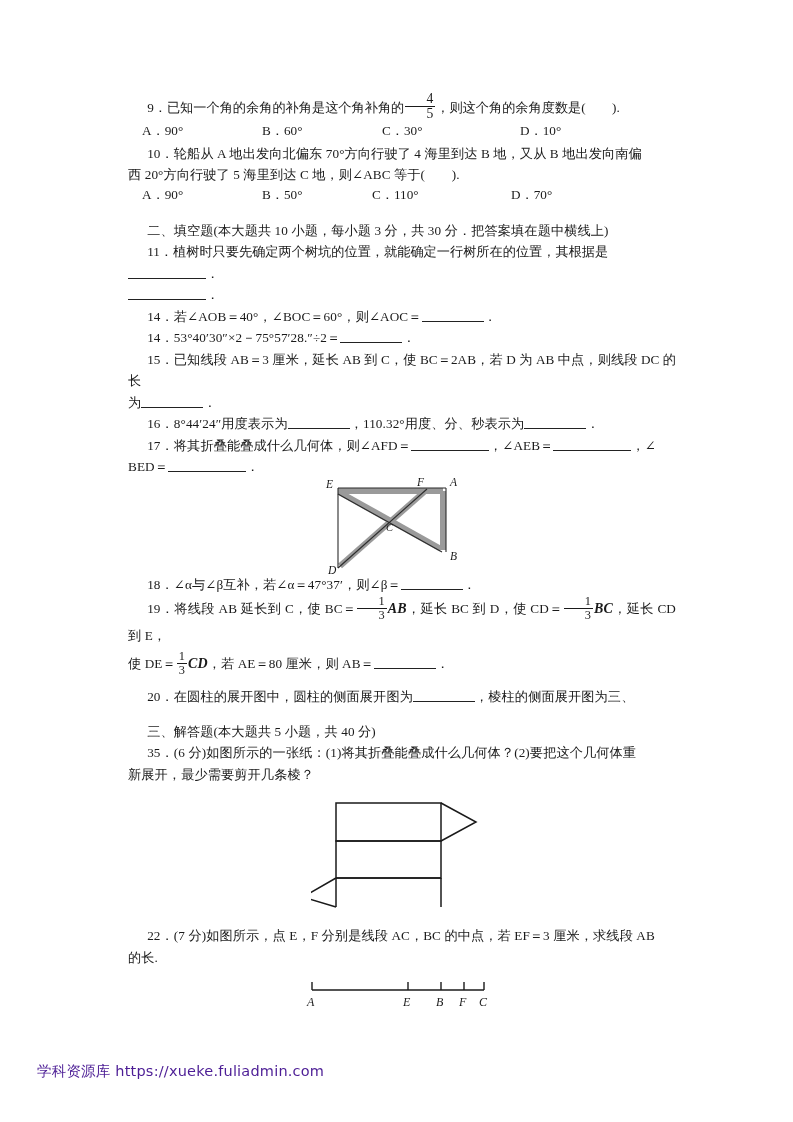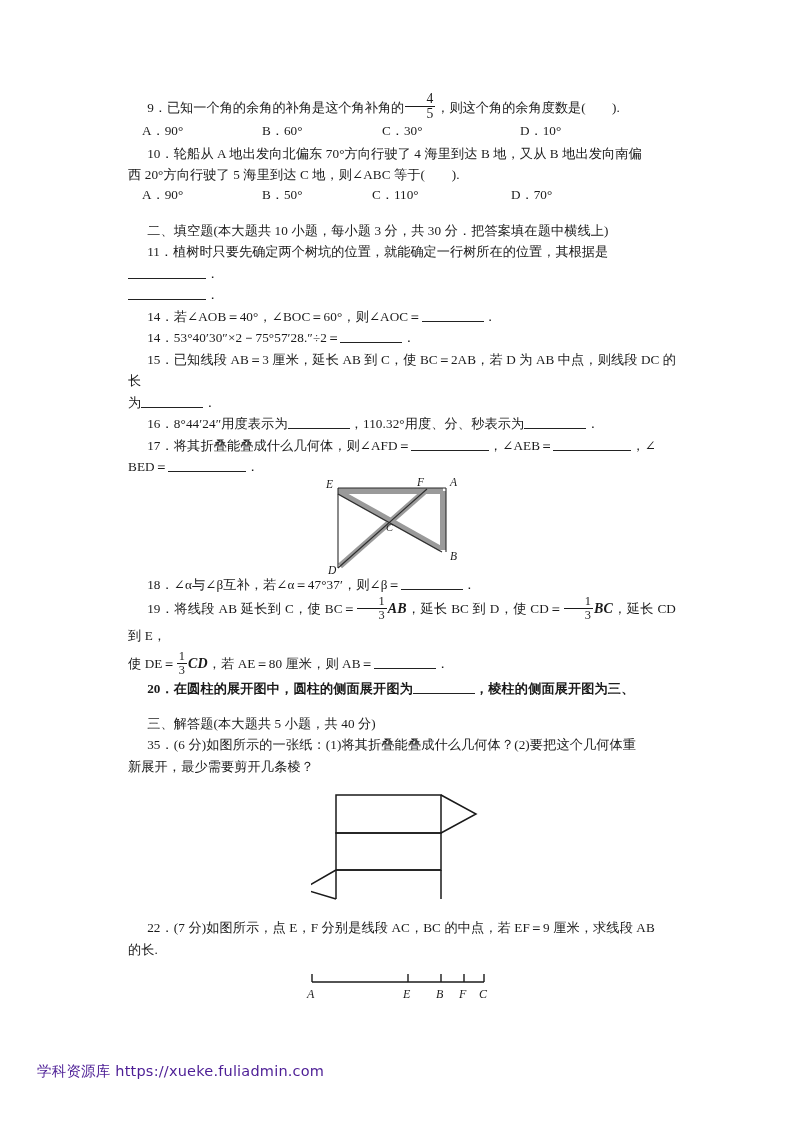--- a/index.html
+++ b/index.html
@@ -220,21 +220,21 @@
     <span class="nb">18．</span><span>∠α与∠β互补，若∠α＝47°37′，则∠β＝</span><span class="blank b-md"></span><span>．</span>
   </div>
 
   <div class="line indent" style="line-height:27px;">
     <span class="nb">19．</span><span>将线段 AB 延长到 C，使 BC＝</span><span class="frac"><span class="num">1</span><span class="den">3</span></span><span class="bold-it">AB</span><span>，延长 BC 到 D，使 CD＝</span><span class="frac"><span class="num">1</span><span class="den">3</span></span><span class="bold-it">BC</span><span>，延长 CD 到 E，</span>
   </div>
   <div class="line" style="line-height:29px;">
     <span>使 DE＝</span><span class="frac"><span class="num">1</span><span class="den">3</span></span><span class="bold-it">CD</span><span>，若 AE＝80 厘米，则 AB＝</span><span class="blank b-md"></span><span>．</span>
   </div>
 
-  <div class="line indent" style="margin-top:0;font-weight:bold;">
+  <div class="line indent" style="margin-top:8px;">
     <span class="nb">20．</span><span>在圆柱的展开图中，圆柱的侧面展开图为</span><span class="blank b-md"></span><span>，棱柱的侧面展开图为三、</span>
   </div>
 
   <div class="sec-gap"></div>
 
   <div class="line indent">
     <span>三、解答题(本大题共 5 小题，共 40 分)</span>
   </div>
 
   <div class="line indent">
@@ -255,21 +255,21 @@
         <line x1="130" y1="83" x2="130" y2="112"></line>
 
         <path d="M130 8 L165 27 L130 46"></path>
 
         <path d="M25 83 L-8 102 L25 112"></path>
       </g>
     </svg>
   </div>
 
   <div class="line indent">
-    <span class="nb">22．</span><span>(7 分)如图所示，点 E，F 分别是线段 AC，BC 的中点，若 EF＝9 厘米，求线段 AB</span>
+    <span class="nb">22．</span><span>(7 分)如图所示，点 E，F 分别是线段 AC，BC 的中点，若 EF＝3 厘米，求线段 AB</span>
   </div>
   <div class="line">
     <span>的长.</span>
   </div>
 
   <div class="fig" style="height:46px; margin-top:8px;">
     <svg width="220" height="40" viewBox="0 0 220 40" style="margin-left:170px;">
       <g stroke="#1a1a1a" stroke-width="1.4" fill="none">
         <line x1="14" y1="14" x2="186" y2="14"></line>
         <line x1="14" y1="6" x2="14" y2="14"></line>

